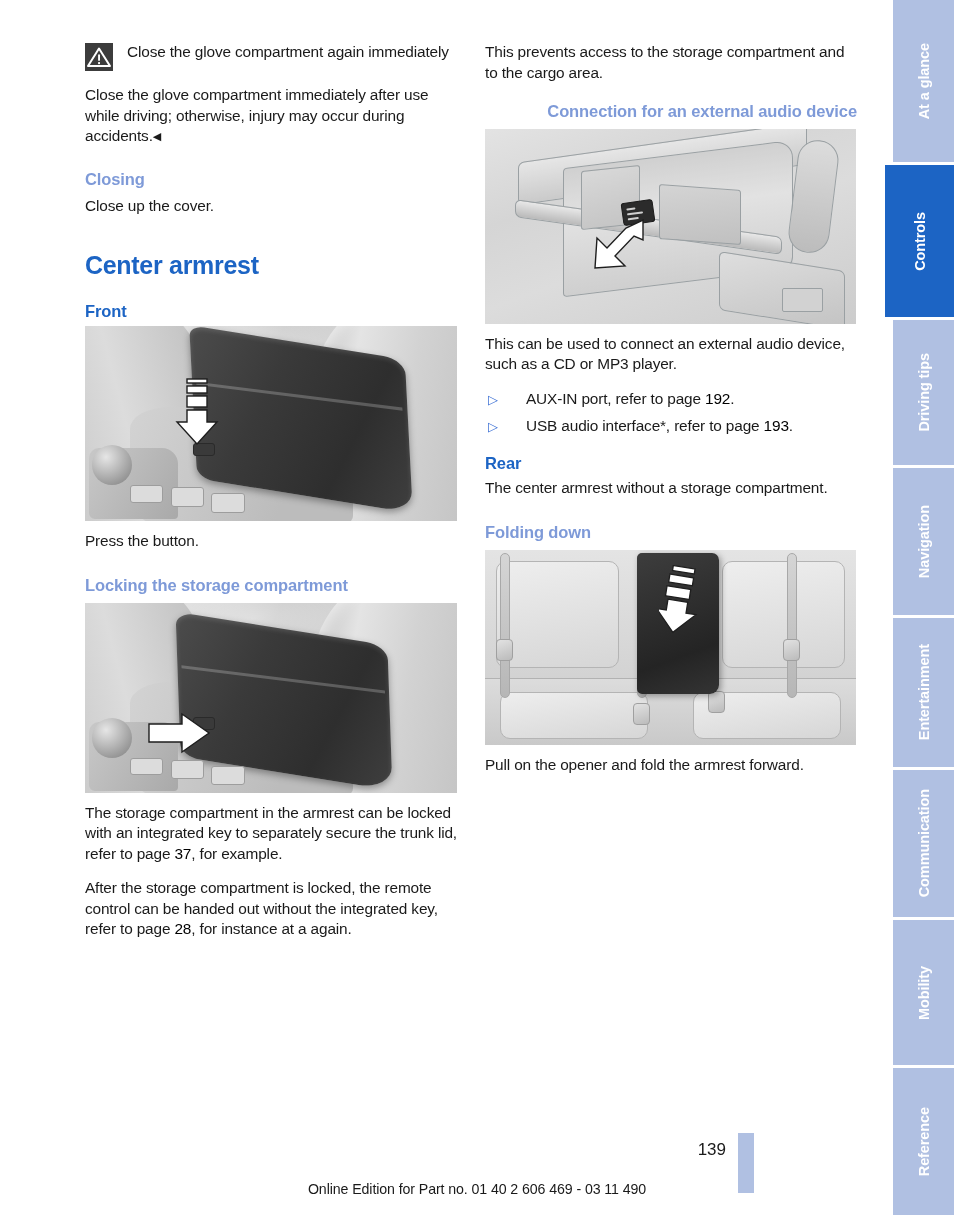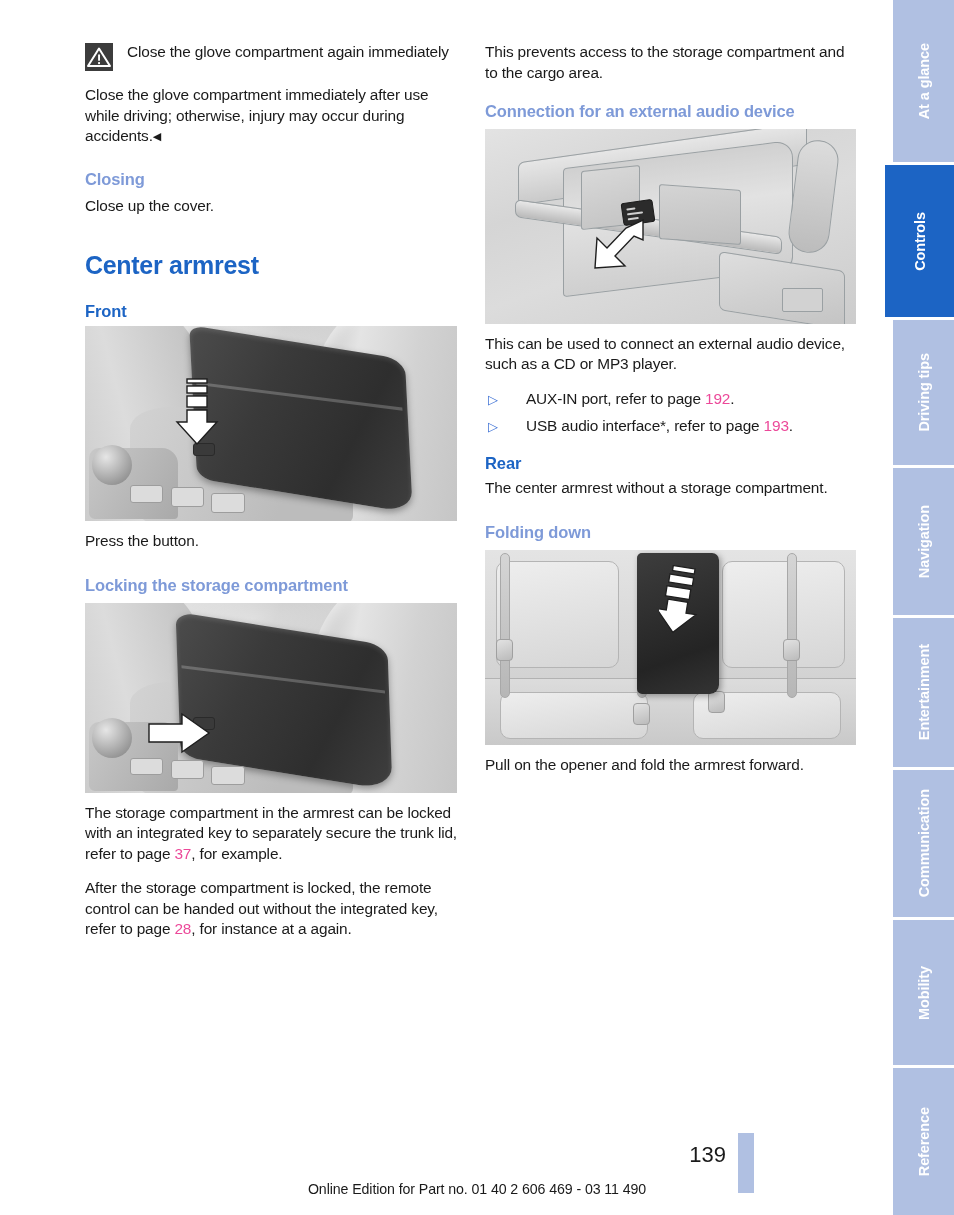--- a/index.html
+++ b/index.html
@@ -54,21 +54,21 @@
     margin: 24px 0 7px 0;
     font-size: 16.5px;
     line-height: 20.5px;
     font-weight: bold;
     color: #7e9ad8;
     letter-spacing: -0.1px;
   }
   h3.sub.first { margin-top: 22px; }
 
   a.pageref, .pageref {
-    color: #ec4899;
+    color: #000000;
     text-decoration: none;
   }
 
   
   .warning {
     display: flex;
     align-items: flex-start;
     margin-bottom: 14px;
   }
   .warn-icon {
@@ -305,22 +305,22 @@
     left: 0; right: 0;
     bottom: 18px;
     text-align: center;
     font-size: 14.2px;
     color: #1a1a1a;
     letter-spacing: -0.1px;
   }
   .page-number {
     position: absolute;
     right: 228px;
-    bottom: 47px;
-    font-size: 22px;
+    bottom: 55px;
+    font-size: 17px;
     font-weight: normal;
     color: #1a1a1a;
   }
   .page-bar {
     position: absolute;
     right: 200px;
     bottom: 22px;
     width: 16px;
     height: 60px;
     background: #b0c0e2;
@@ -413,21 +413,21 @@
 
     <p class="body"><span>The storage compartment in the armrest can be locked with an integrated key to separately secure the trunk lid, refer to page </span><span class="pageref">37</span><span>, for example.</span></p>
 
     <p class="body"><span>After the storage compartment is locked, the remote control can be handed out without the integrated key, refer to page </span><span class="pageref">28</span><span>, for instance at a again.</span></p>
   </div>
 
   <div class="col col-right">
 
     <p class="body">This prevents access to the storage compartment and to the cargo area.</p>
 
-    <h3 class="sub" style="margin-top:18px;">Connection for an external audio device</h3>
+    <h3 class="sub" style="margin-top:18px;text-align:right;">Connection for an external audio device</h3>
 
     <div class="figure h195 fig-right">
       <div class="fig-inner">
         <div class="lineart"></div>
         <div class="la-shape la-lid"></div>
         <div class="la-shape la-bin"></div>
         <div class="la-shape la-rail"></div>
         <div class="la-shape la-belt"></div>
         <div class="la-shape la-panel"></div>
         <div class="la-shape" style="left:26%;top:20%;width:16%;height:30%;background:linear-gradient(170deg,#d8d8d8,#c4c4c4);border-radius:3px;transform:skewY(-6deg);"></div>

